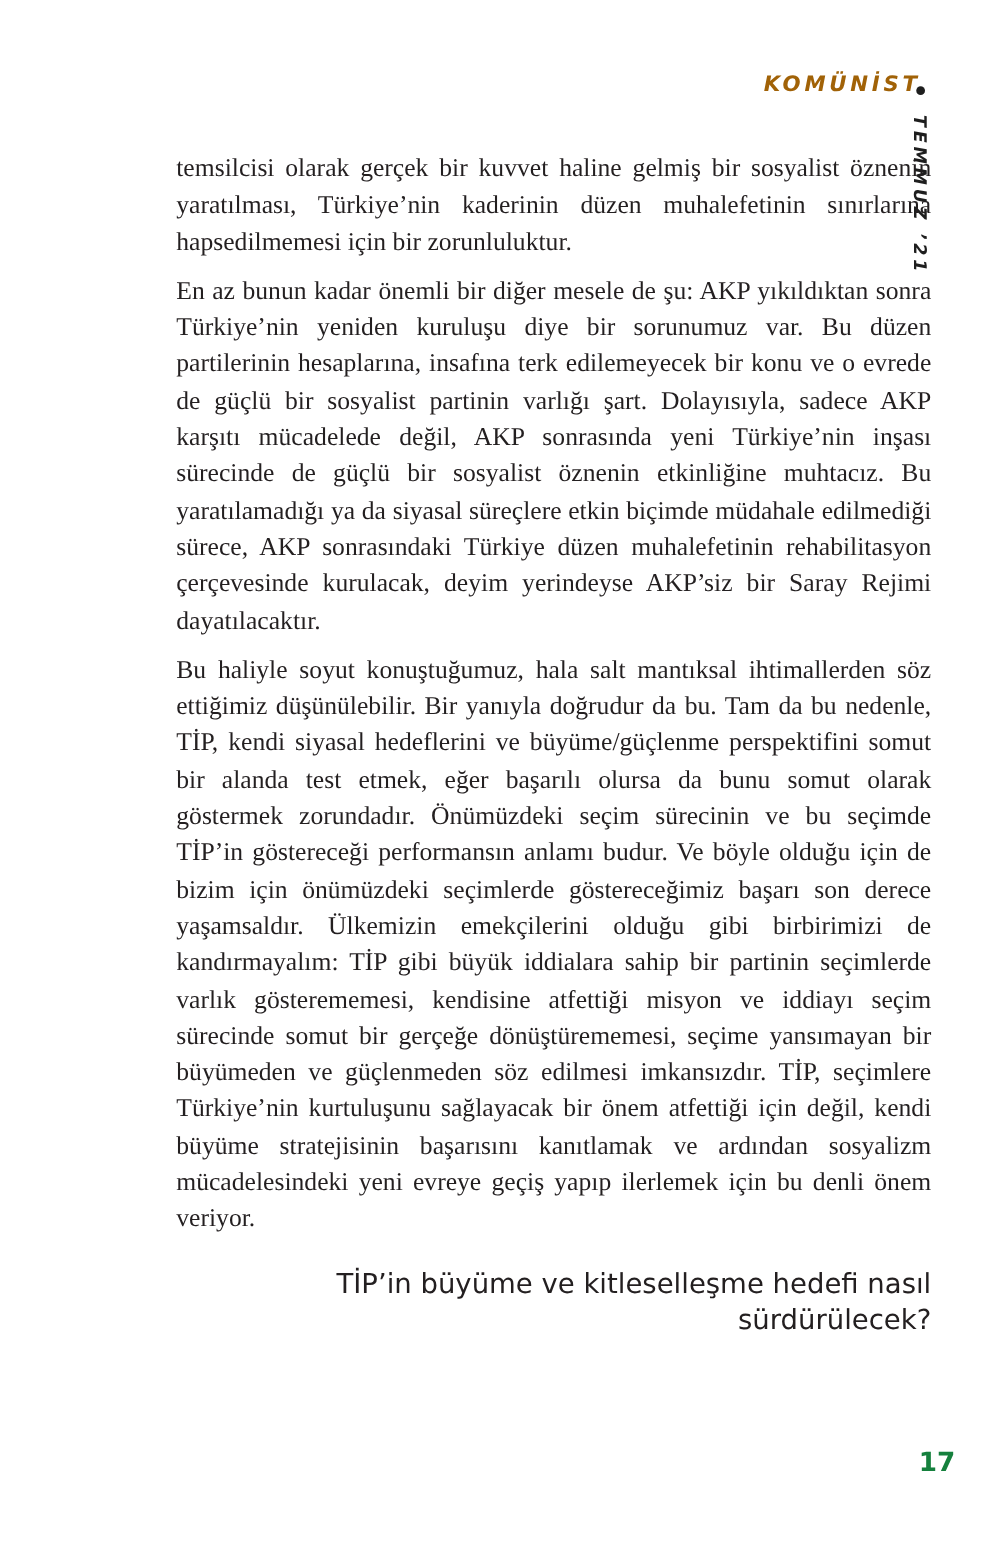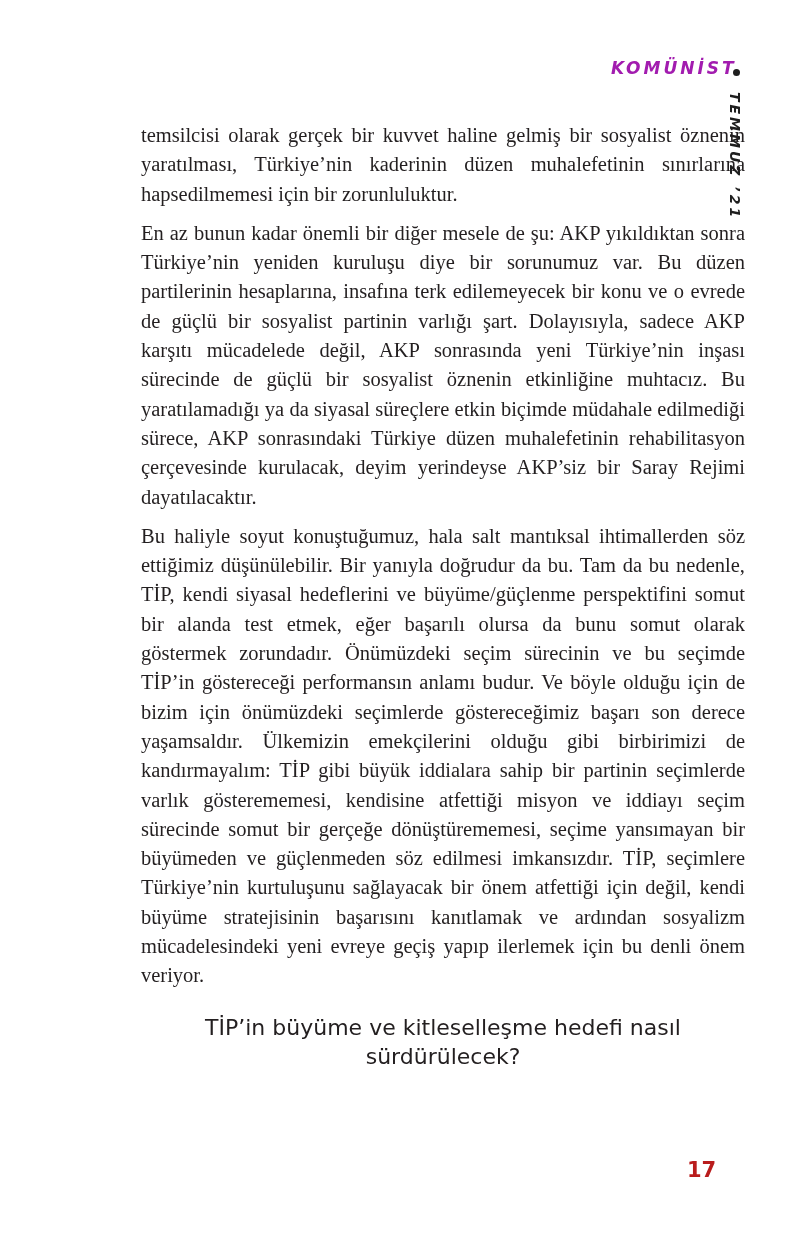--- a/index.html
+++ b/index.html
@@ -1,44 +1,44 @@
 <!DOCTYPE html>
 <html><head>
 <meta charset="utf-8">
 <style>
   html, body { margin: 0; padding: 0; background: #ffffff; }
   body { width: 798px; height: 1241px; position: relative; overflow: hidden; color: #231f20; }
   .header-title {
     position: absolute; left: 611px; top: 58px;
     font-family: "DejaVu Sans", sans-serif; font-weight: bold; font-style: italic;
-    font-size: 17px; letter-spacing: 3px; color: #a21caf;
+    font-size: 17px; letter-spacing: 3px; color: #a16207;
   }
   .header-dot {
     position: absolute; left: 733px; top: 69px; width: 7px; height: 7px;
     border-radius: 50%; background: #1e1e1e;
   }
   .side-tab {
     position: absolute; left: 727px; top: 92px;
     writing-mode: vertical-rl;
     font-family: "DejaVu Sans", sans-serif; font-weight: bold; font-style: italic;
     font-size: 14px; letter-spacing: 3px; color: #1e1e1e;
   }
   .content {
     position: absolute; left: 97px; top: 121px; width: 604px;
     font-family: "Liberation Serif", serif; font-size: 20.5px; line-height: 29.3px;
     text-align: justify; hyphens: manual; margin-left: 44px;
   }
   .content p { margin: 0 0 10px 0; }
   .content h2 {
     font-family: "DejaVu Sans", sans-serif; font-weight: normal;
-    font-size: 22px; line-height: 29px; margin: 22px 0 6px 0; text-align: center; color: #231f20;
+    font-size: 22px; line-height: 29px; margin: 22px 0 6px 0; text-align: right; color: #231f20;
   }
   .page-number {
-    position: absolute; left: 687px; top: 1158px;
-    font-family: "DejaVu Sans", sans-serif; font-weight: bold; font-size: 21px; color: #b91c1c;
+    position: absolute; left: 735px; top: 1158px;
+    font-family: "DejaVu Sans", sans-serif; font-weight: bold; font-size: 21px; color: #15803d;
   }
 </style>
 </head>
 <body>
 
 <div class="header-title">KOMÜNİST</div>
 <div class="header-dot"></div>
 <div class="side-tab">TEMMUZ ’21</div>
 
 <div class="content">

